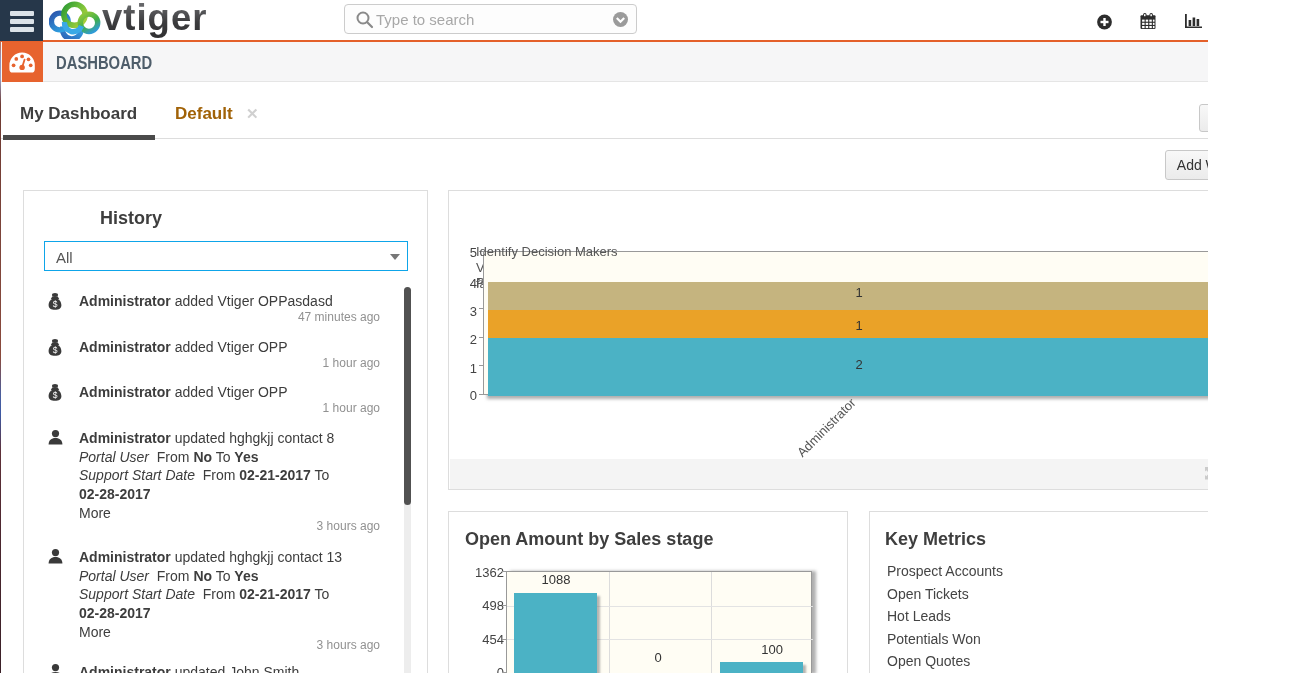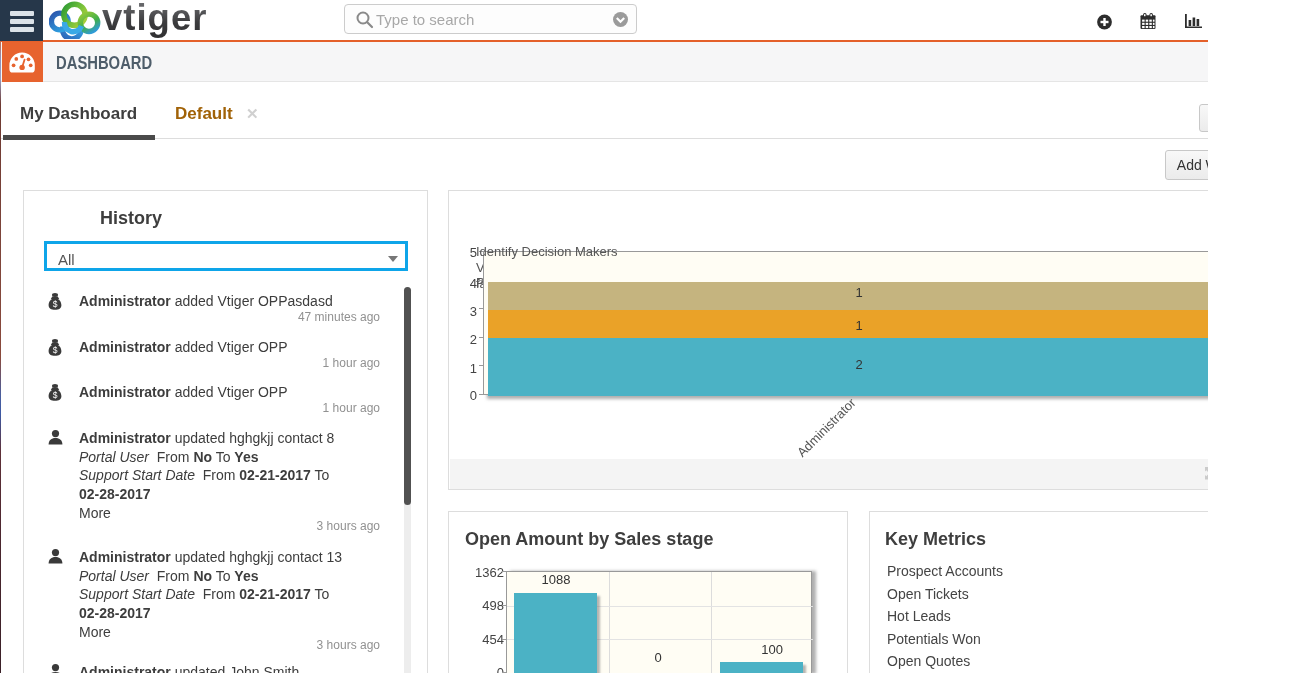--- a/index.html
+++ b/index.html
@@ -35,21 +35,21 @@
     background:linear-gradient(#f8f8f8,#ebebeb); color:#333; font-size:14px;
     text-align:center; }
   .caret { display:inline-block; width:0; height:0; border-left:4px solid transparent;
     border-right:4px solid transparent; border-top:4px solid #333; vertical-align:middle; margin-left:6px; margin-bottom:2px;}
 
   
   .card { position:absolute; background:#fff; border:1px solid #ddd; }
   .cardtitle { position:absolute; font-size:18px; font-weight:bold; color:#3e3e3e; }
 
   
-  #histsel { left:20px; top:50px; width:364px; height:30px; border:3px solid #0ea5e9; background:#fff; }
+  #histsel { left:20px; top:50px; width:364px; height:30px; border:1px solid #0ea5e9; background:#fff; }
   #histsel .lbl { position:absolute; left:11px; top:7px; font-size:15px; color:#555; }
   #histsel .car { position:absolute; right:7px; top:12px; width:0; height:0;
     border-left:5px solid transparent; border-right:5px solid transparent; border-top:6px solid #777; }
   .hitem { position:absolute; left:0; width:380px; font-size:14px; color:#3d3d3d; }
   .hico { position:absolute; left:24px; top:1px; }
   .htxt { position:absolute; left:55px; top:0; width:300px; line-height:18.7px; }
   .htime { position:absolute; right:34px; font-size:12px; color:#919191; }
   .b { font-weight:bold; }
   .i { font-style:italic; }
   #hscrolltrack { left:380px; top:96px; width:7px; height:390px; background:#ededed; border-radius:4px; }

